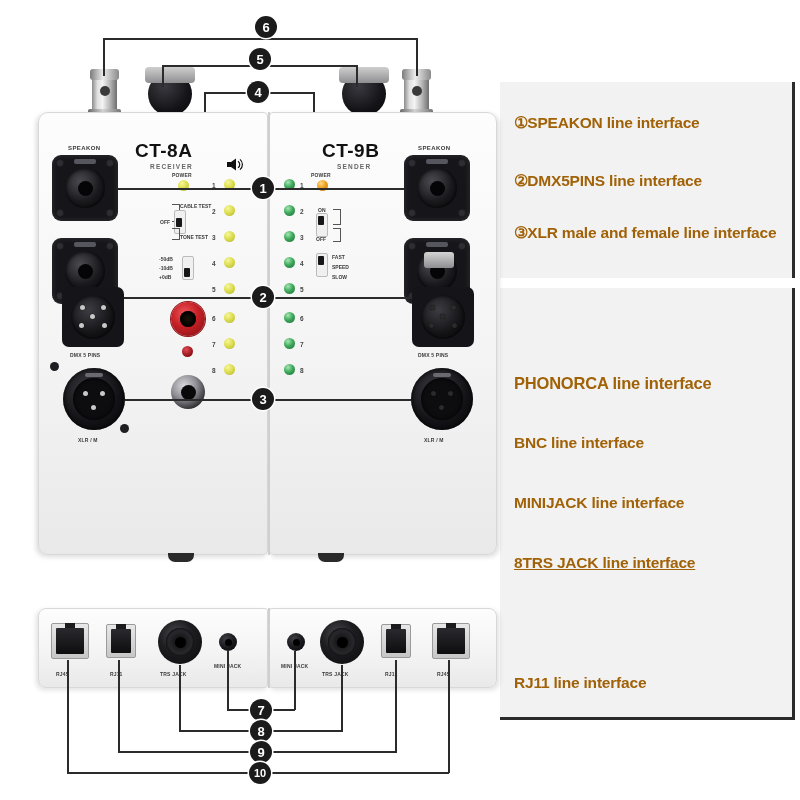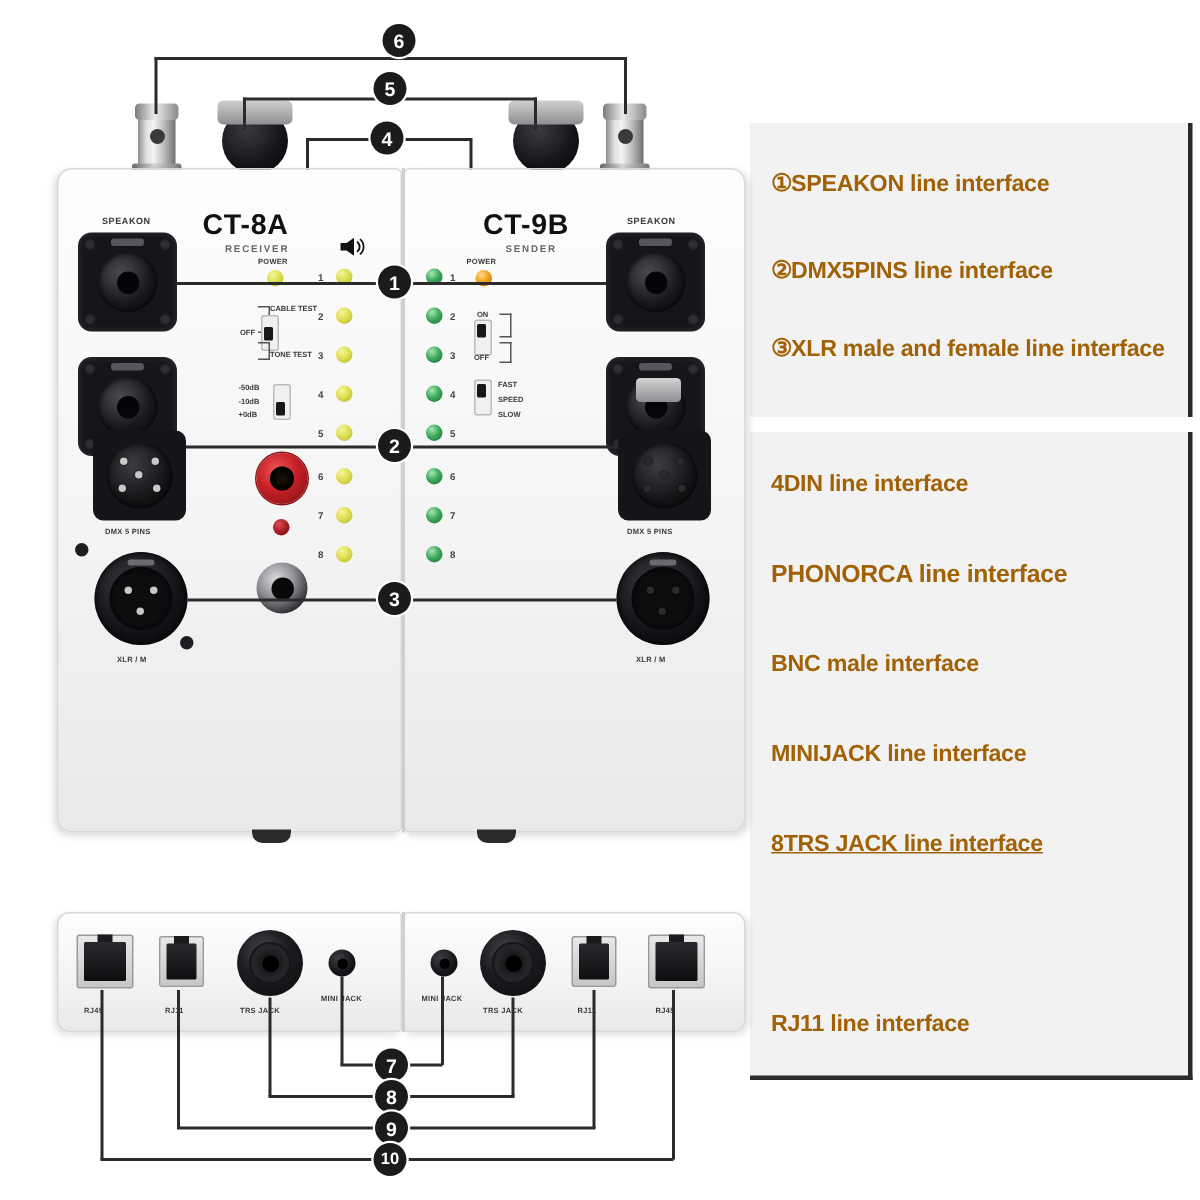--- a/index.html
+++ b/index.html
@@ -252,23 +252,22 @@
     </div>
     <div class="legend-item" style="top:90px;">
       <span class="circnum">②</span><span>DMX5PINS line interface</span>
     </div>
     <div class="legend-item" style="top:142px;">
       <span class="circnum">③</span><span>XLR male and female line interface</span>
     </div>
   </div>
 
   <div class="legend-panel p2">
-    <div class="legend-item" style="top:26px;">4DIN line interface</div>
     <div class="legend-item" style="top:86px;font-size:16.5px;">PHONORCA line interface</div>
-    <div class="legend-item" style="top:146px;">BNC male interface</div>
+    <div class="legend-item" style="top:146px;">BNC line interface</div>
     <div class="legend-item" style="top:206px;">MINIJACK line interface</div>
     <div class="legend-item" style="top:266px;text-decoration:underline;">8TRS JACK line interface</div>
     <div class="legend-item" style="top:386px;">RJ11 line interface</div>
   </div>
 
   <div class="bnc" style="left:92px;top:70px;">
     <div class="cap"></div>
     <div class="hole"></div>
     <div class="base"></div>
   </div>

